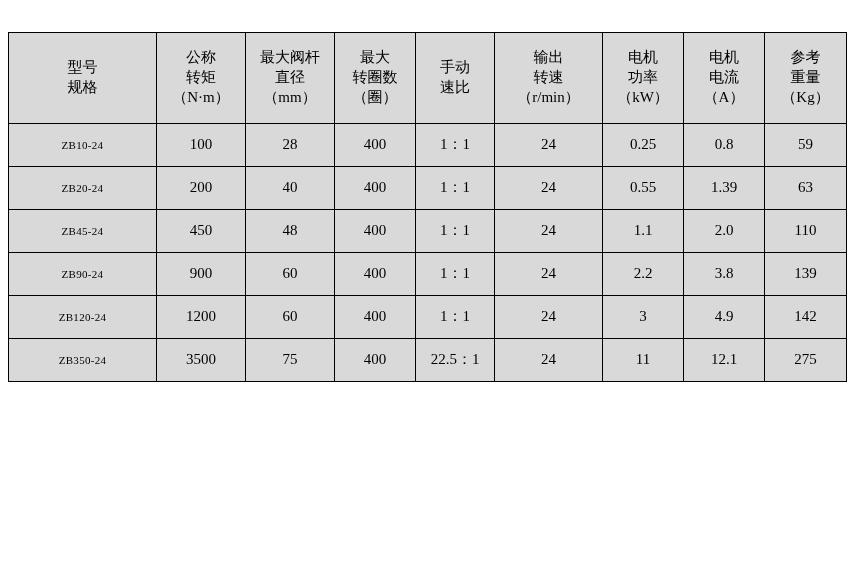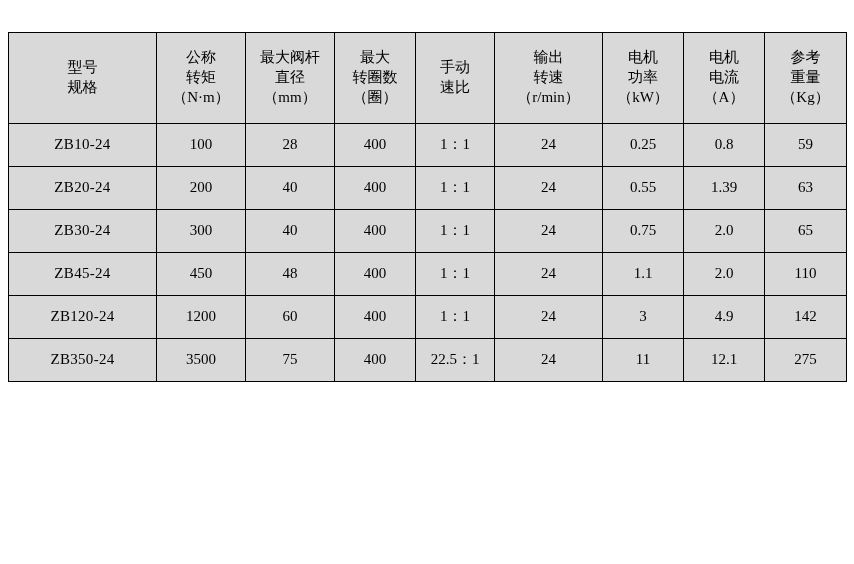--- a/index.html
+++ b/index.html
@@ -46,21 +46,21 @@
   table.spec thead th .hl {
     display: block;
     white-space: nowrap;
   }
   table.spec tbody td {
     height: 42px;
     font-size: 15px;
     font-family: "Liberation Serif", "DejaVu Serif", serif;
   }
   table.spec tbody td.model {
-    font-size: 15px;
+    font-size: 11px;
     letter-spacing: 0.3px;
   }
   
   col.c0 { width: 148px; }
   col.c1 { width: 89px; }
   col.c2 { width: 89px; }
   col.c3 { width: 81px; }
   col.c4 { width: 79px; }
   col.c5 { width: 108px; }
   col.c6 { width: 81px; }
@@ -148,42 +148,42 @@
         <td>200</td>
         <td>40</td>
         <td>400</td>
         <td>1：1</td>
         <td>24</td>
         <td>0.55</td>
         <td>1.39</td>
         <td>63</td>
       </tr>
       <tr>
-        <td class="model">ZB30-24</td>
-        <td>300</td>
-        <td>40</td>
-        <td>400</td>
-        <td>1：1</td>
-        <td>24</td>
-        <td>0.75</td>
-        <td>2.0</td>
-        <td>65</td>
-      </tr>
-      <tr>
         <td class="model">ZB45-24</td>
         <td>450</td>
         <td>48</td>
         <td>400</td>
         <td>1：1</td>
         <td>24</td>
         <td>1.1</td>
         <td>2.0</td>
         <td>110</td>
       </tr>
       <tr>
+        <td class="model">ZB90-24</td>
+        <td>900</td>
+        <td>60</td>
+        <td>400</td>
+        <td>1：1</td>
+        <td>24</td>
+        <td>2.2</td>
+        <td>3.8</td>
+        <td>139</td>
+      </tr>
+      <tr>
         <td class="model">ZB120-24</td>
         <td>1200</td>
         <td>60</td>
         <td>400</td>
         <td>1：1</td>
         <td>24</td>
         <td>3</td>
         <td>4.9</td>
         <td>142</td>
       </tr>

